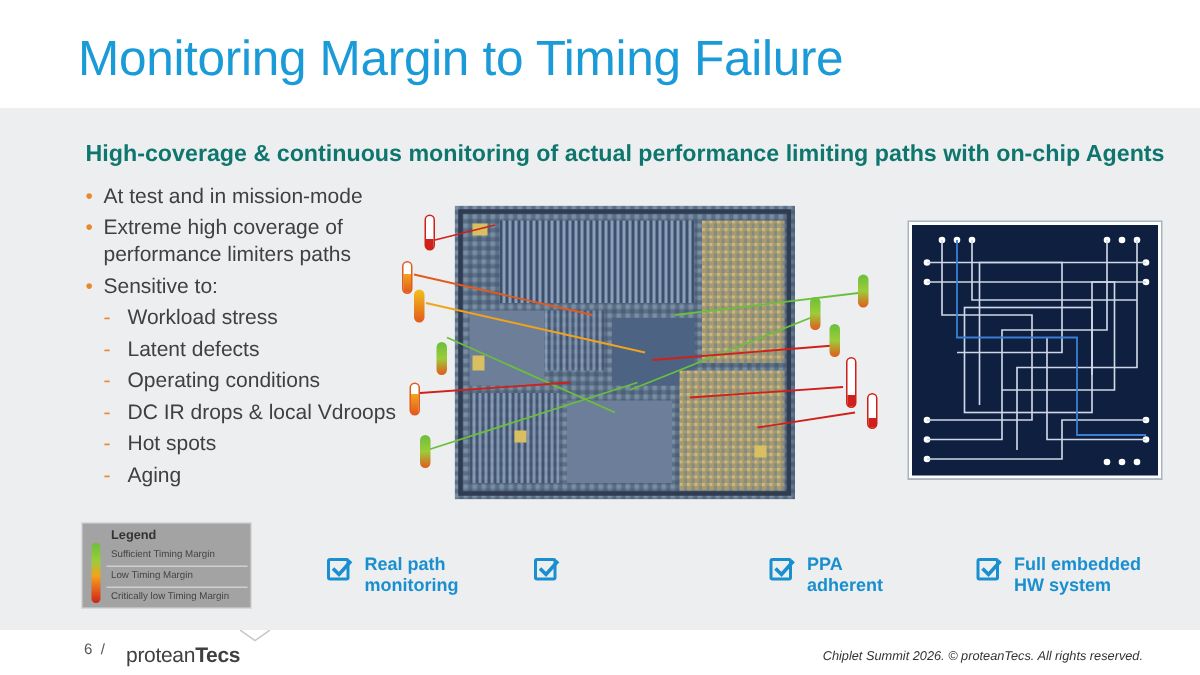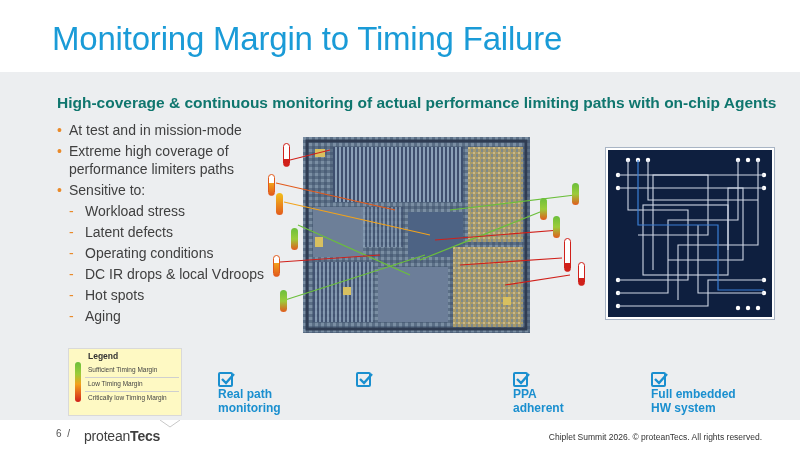--- a/index.html
+++ b/index.html
@@ -17,35 +17,35 @@
   .bl .dot { position: absolute; left: 0; top: 0; color: #e98a2a; }
   .sl { position: relative; font-size: 14px; color: #404040; line-height: 17.5px; padding-left: 28px; margin-bottom: 3.5px; }
   .sl .dash { position: absolute; left: 12px; top: 0; color: #e98a2a; }
 
   .chip { position: absolute; left: 303px; top: 137px; width: 227px; height: 196px; overflow: hidden; }
 
   .therm { position: absolute; width: 7px; border-radius: 4px; }
 
   .pkg { position: absolute; left: 606px; top: 148px; width: 168px; height: 171px; background: #0e1f3f; border: 2px solid #ffffff; outline: 1px solid #a8b4c4; }
 
-  .legend { position: absolute; left: 68px; top: 348px; width: 114px; height: 68px; background: #fef9c3; border: 1px solid #d9d9d9; }
+  .legend { position: absolute; left: 54px; top: 348px; width: 114px; height: 58px; background: #a3a3a3; border: 1px solid #d9d9d9; }
   .legend .lt { position: absolute; left: 19px; top: 2px; font-size: 8.5px; font-weight: bold; color: #333; }
   .legend .lbar { position: absolute; left: 6px; top: 13px; width: 6px; height: 40px; border-radius: 3px; background: linear-gradient(#6bbf3b 0%, #9ccc3a 30%, #f2a31c 55%, #e25a1c 80%, #d0201a 100%); }
   .legend .li { position: absolute; left: 19px; font-size: 6.5px; color: #444; }
   .legend .sep { position: absolute; left: 16px; width: 94px; height: 1px; background: #cfcfcf; }
 
-  .feature { position: absolute; top: 369px; display: flex; align-items: flex-start; flex-direction: column; }
+  .feature { position: absolute; top: 369px; display: flex; align-items: flex-start; }
   .cb { width: 15px; height: 15px; border: 2px solid #1a8fcf; border-radius: 2px; margin-top: 3px; margin-right: 10px; position: relative; flex: none; }
   .cb svg { position: absolute; left: -1px; top: -3px; }
   .flabel { font-size: 12px; font-weight: bold; color: #1a8fcf; line-height: 14px; white-space: pre-line; }
 
   .footer-line { position: absolute; left: 56px; top: 428px; font-size: 10px; color: #555; }
   .brand { position: absolute; left: 84px; top: 428px; font-size: 14px; color: #404040; letter-spacing: -0.2px; }
   .brand b { font-weight: bold; }
-  .copy { position: absolute; right: 38px; top: 432px; font-size: 8.5px; color: #333; }
+  .copy { position: absolute; right: 38px; top: 432px; font-size: 8.5px; color: #333; font-style: italic; }
   .notch { position: absolute; left: 160px; top: 420px; }
 </style>
 </head>
 <body>
 
 <div class="title">Monitoring Margin to Timing Failure</div>
 
 <div class="band"></div>
 
 <div class="subtitle">High-coverage &amp; continuous monitoring of actual performance limiting paths with on-chip Agents</div>

